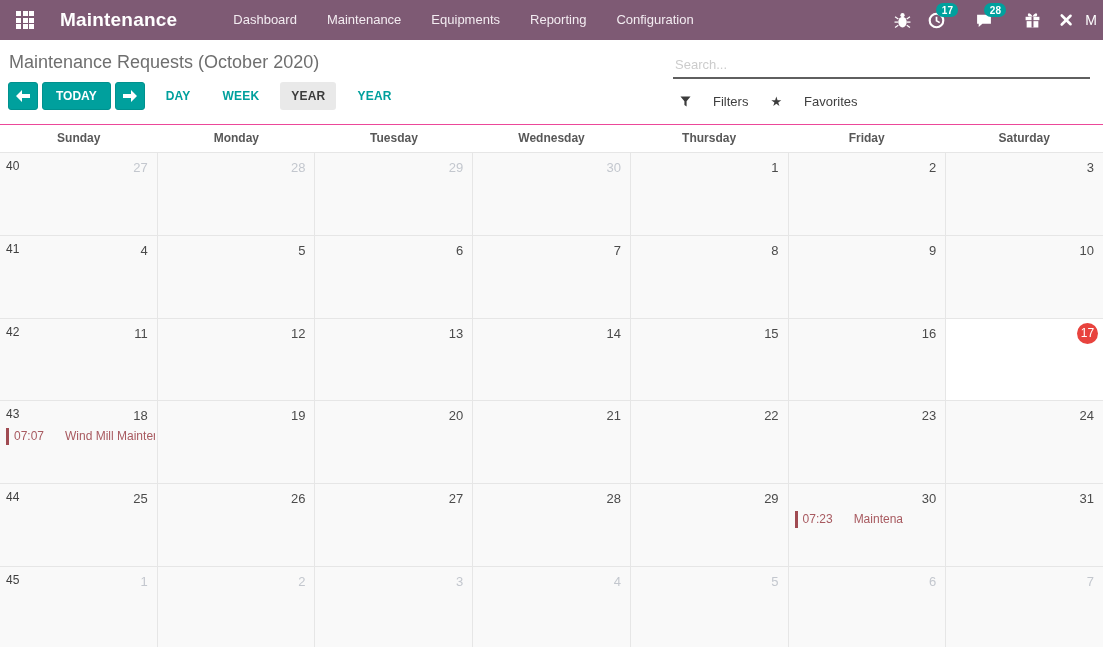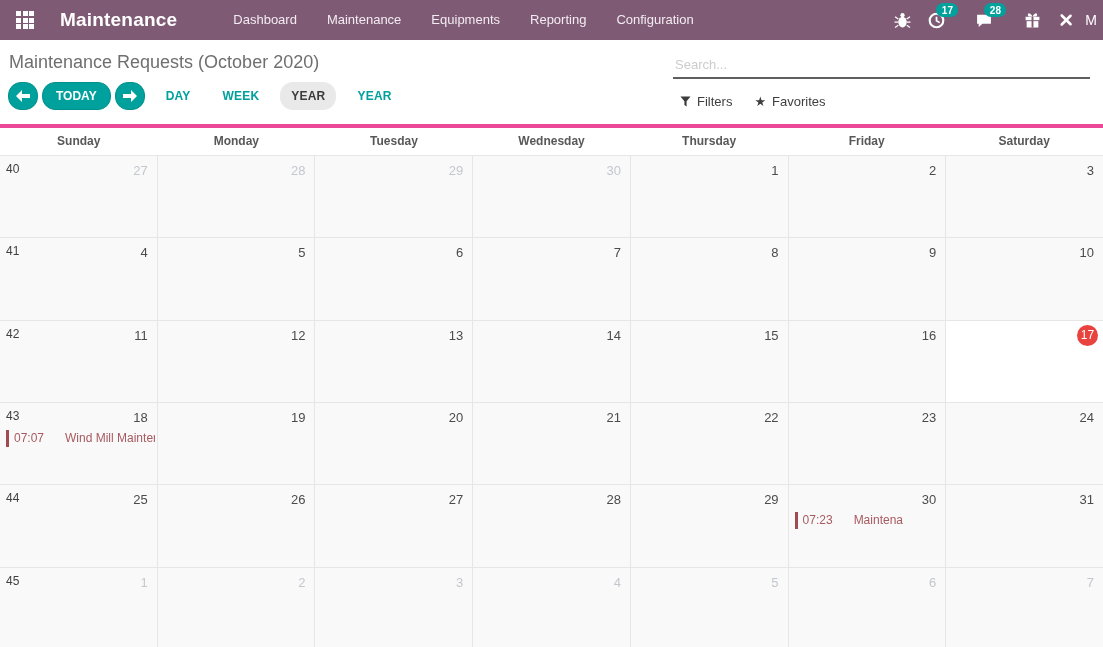--- a/index.html
+++ b/index.html
@@ -27,35 +27,35 @@
   .nav-right{margin-left:auto;display:flex;align-items:center;gap:8px;}
   .tray-item{position:relative;width:26px;height:26px;display:flex;align-items:center;justify-content:center;cursor:pointer;}
   .tray-item svg{display:block;}
   .tray-badge{position:absolute;top:-4px;left:13px;background:var(--teal);color:#fff;font-size:10px;font-weight:700;border-radius:9px;padding:1.5px 5.5px;line-height:1.1;}
   .tray-badged{margin-right:14px;}
   .user-label{font-size:14px;font-weight:400;color:#fff;padding-left:6px;cursor:pointer;}
   
   .control-panel{display:flex;justify-content:space-between;padding:10px 0 0 8px;height:76px;}
   .page-title{font-size:18px;font-weight:400;color:#6f6f6f;margin:2px 0 9px 1px;}
   .cp-buttons{display:flex;align-items:center;gap:4px;}
-  .btn{border:none;border-radius:13px;font-family:inherit;font-size:12px;font-weight:700;cursor:pointer;}
+  .btn{border:none;border-radius:3px;font-family:inherit;font-size:12px;font-weight:700;cursor:pointer;}
   .btn-teal{background:var(--teal);color:#fff;border:1px solid var(--teal-dark);height:28px;padding:0 13px;display:flex;align-items:center;justify-content:center;}
   .btn-arrow{width:30px;padding:0;}
   .btn-flat{background:transparent;color:var(--teal);height:28px;padding:0 11px;margin-left:6px;letter-spacing:.2px;}
   .btn-flat.active{background:#e9e9e9;color:#3c3c3c;}
   .cp-right{width:430px;padding-right:13px;display:flex;flex-direction:column;}
   .searchbox{border-bottom:2px solid #5f5f5f;margin-top:4px;}
   .searchbox input{width:100%;border:none;outline:none;font-family:inherit;font-size:13px;padding:3px 2px 5px;color:#444;background:transparent;}
   .searchbox input::placeholder{color:#ccc;}
   .filter-row{display:flex;align-items:center;gap:22px;margin-top:15px;padding-left:7px;}
-  .filter-item{display:flex;align-items:center;gap:6px;font-size:13px;color:#3f3f3f;cursor:pointer;}
+  .filter-item{display:flex;align-items:center;gap:22px;font-size:13px;color:#3f3f3f;cursor:pointer;}
   .star-glyph{font-size:13px;color:#3c3c3c;line-height:1;}
   
   .calendar{margin-top:8px;height:525px;display:flex;flex-direction:column;}
-  .cal-head{display:flex;border-top:4px solid #ec4899;padding:6px 0 7px;}
+  .cal-head{display:flex;border-top:1px solid #ec4899;padding:6px 0 7px;}
   .cal-head .dow{flex:1;text-align:center;font-size:12px;font-weight:700;color:#585858;}
   .cal-body{flex:1;display:flex;flex-direction:column;border-top:1px solid var(--grid-line);}
   .week-row{flex:1;display:flex;}
   .week-row + .week-row{border-top:1px solid var(--grid-line);}
   .day-cell{flex:1;background:var(--cell-bg);border-right:1px solid var(--grid-line);position:relative;cursor:pointer;overflow:hidden;}
   .day-cell:last-child{border-right:none;}
   .day-cell.today{background:#fff;}
   .day-num{position:absolute;top:7px;right:9px;font-size:13px;color:#4b4b4b;}
   .other .day-num{color:#c3c7ce;}
   .day-num.today-badge{background:var(--today-red);color:#fff;width:21px;height:21px;border-radius:50%;text-align:center;line-height:21px;top:4px;right:5px;font-size:12px;}

